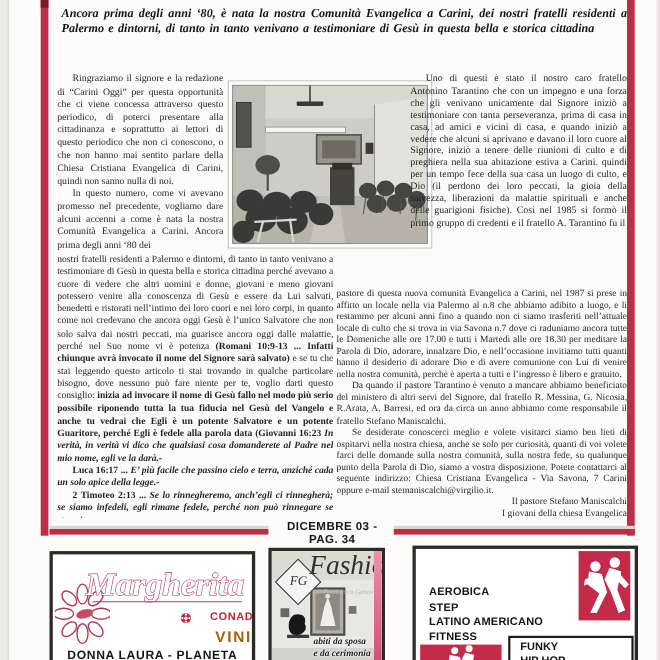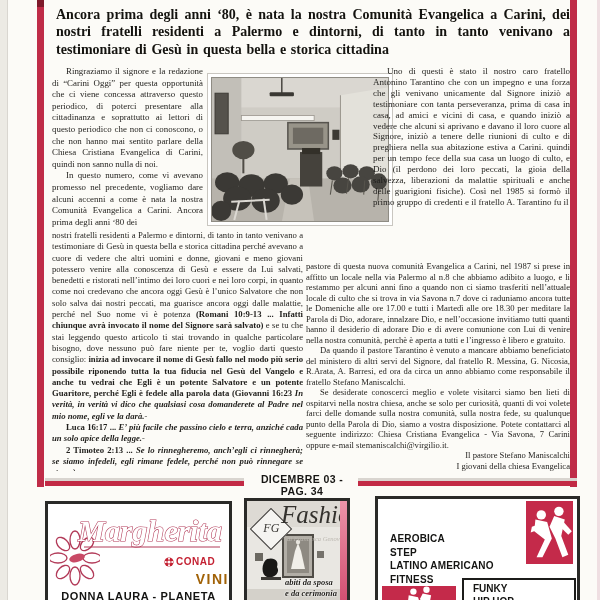--- a/index.html
+++ b/index.html
@@ -6,22 +6,22 @@
   .page{position:relative;width:600px;height:600px;background:#fcfbf7;overflow:hidden;
         font-family:"Liberation Serif",serif;color:#1c1b19;}
   .scan-edge-left{position:absolute;left:0;top:0;width:7px;height:600px;background:#eceae4;border-right:1px solid #d9d6d0;}
   .scan-edge-right{position:absolute;right:0;top:0;width:3px;height:600px;background:#efdfe2;}
 
   .stripe{position:absolute;top:0;width:7px;height:487px;background:#bf2c48;}
   .stripe-left{left:37px;}
   .stripe-right{left:570px;}
   .stripe-smudge{position:absolute;left:37px;top:0;width:7px;height:7px;background:#7e1a2b;}
 
-  .header{position:absolute;left:56px;top:6px;width:514px;font-weight:bold;
-          font-size:14px;line-height:1.24;text-align:justify;color:#14130f;word-spacing:1.2px;}
+  .header{position:absolute;left:56px;top:6px;width:514px;font-weight:bold;font-style:italic;
+          font-size:11px;line-height:1.24;text-align:justify;color:#14130f;word-spacing:1.2px;}
 
   .photo{position:absolute;left:208px;top:74px;width:184px;height:151px;background:#ffffff;
          padding:3px;box-sizing:border-box;box-shadow:0 0 0 1px #c9c6c0;}
   .photo svg{display:block;width:100%;height:100%;}
 
   .col{position:absolute;text-align:justify;overflow:hidden;color:#201f1c;}
   .col p{margin:0;text-indent:14px;}
   .col p.noindent{text-indent:0;}
   .left-narrow{left:52px;top:66px;width:151px;height:163px;font-size:8.9px;line-height:11.6px;}
   .right-narrow{left:373px;top:66px;width:197px;height:163px;font-size:9px;line-height:10.9px;}
@@ -39,21 +39,21 @@
                letter-spacing:0.4px;color:#161513;}
 
   .ad{position:absolute;background:#ffffff;border:3px solid #2a2a28;box-sizing:border-box;overflow:hidden;}
   .ad1{left:45px;top:501px;width:187px;height:112px;}
   .ad2{left:244px;top:498px;width:106px;height:114px;}
   .ad3{left:375px;top:496px;width:205px;height:116px;}
 
   
   .daisy{position:absolute;left:2px;top:26px;width:50px;height:58px;}
   .marg-logo{position:absolute;left:26px;top:4px;width:152px;height:50px;}
-  .conad{position:absolute;left:116px;top:52px;display:flex;align-items:center;gap:2px;
+  .conad{position:absolute;left:116px;top:52px;display:flex;align-items:center;gap:17px;
          font-family:"Liberation Sans",sans-serif;font-weight:bold;font-size:10px;color:#c42233;letter-spacing:0.5px;}
   .vini{position:absolute;left:0;right:0;top:67px;text-align:right;font-family:"Liberation Sans",sans-serif;
         font-weight:bold;font-size:14px;letter-spacing:1.5px;color:#a16207;}
   .donna{position:absolute;left:0;right:0;top:86px;text-align:center;font-family:"Liberation Sans",sans-serif;
          font-weight:bold;font-size:11px;letter-spacing:0.6px;color:#141412;}
 
   
   .ad2 svg.fashion-bg{position:absolute;left:0;top:0;width:100%;height:100%;}
   .fg-diamond{position:absolute;left:9px;top:13px;width:30px;height:30px;transform:rotate(45deg);
               background:#f5f4f1;border:1.5px solid #3a3835;box-sizing:border-box;}

